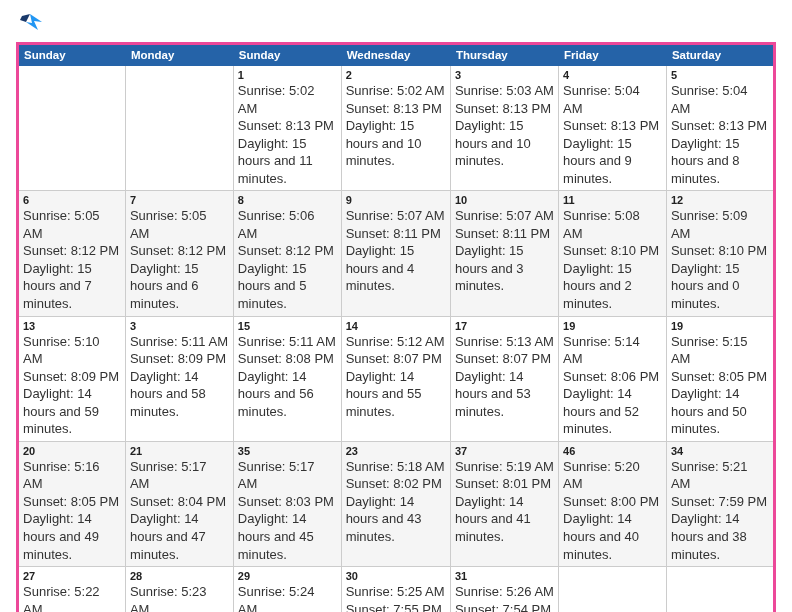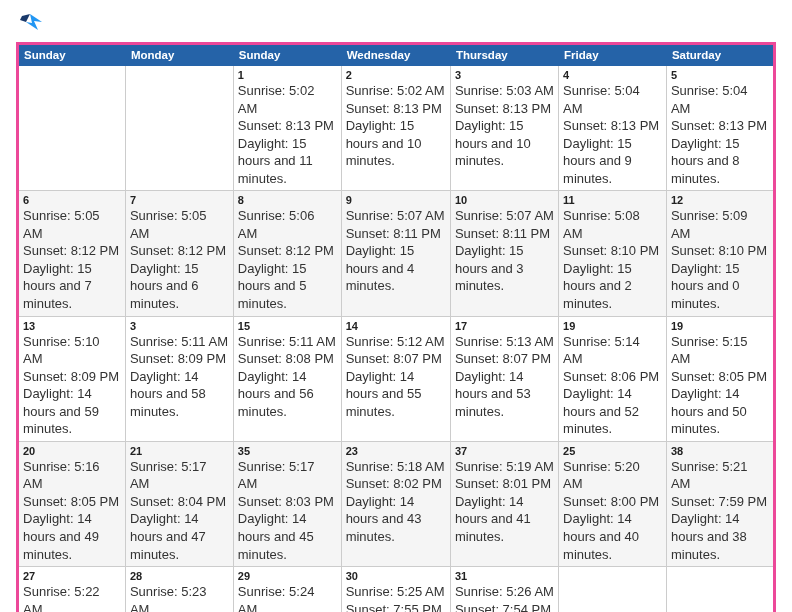--- a/index.html
+++ b/index.html
@@ -229,25 +229,25 @@
           </td>
           <td>
             <span class="cell-day">23</span>
             <div class="cell-info">Sunrise: 5:18 AM<br>Sunset: 8:02 PM<br>Daylight: 14 hours and 43 minutes.</div>
           </td>
           <td>
             <span class="cell-day">37</span>
             <div class="cell-info">Sunrise: 5:19 AM<br>Sunset: 8:01 PM<br>Daylight: 14 hours and 41 minutes.</div>
           </td>
           <td>
-            <span class="cell-day">25</span>
+            <span class="cell-day">46</span>
             <div class="cell-info">Sunrise: 5:20 AM<br>Sunset: 8:00 PM<br>Daylight: 14 hours and 40 minutes.</div>
           </td>
           <td>
-            <span class="cell-day">38</span>
+            <span class="cell-day">34</span>
             <div class="cell-info">Sunrise: 5:21 AM<br>Sunset: 7:59 PM<br>Daylight: 14 hours and 38 minutes.</div>
           </td>
         </tr>
         <tr>
           <td>
             <span class="cell-day">27</span>
             <div class="cell-info">Sunrise: 5:22 AM<br>Sunset: 7:58 PM<br>Daylight: 14 hours and 36 minutes.</div>
           </td>
           <td>
             <span class="cell-day">28</span>

